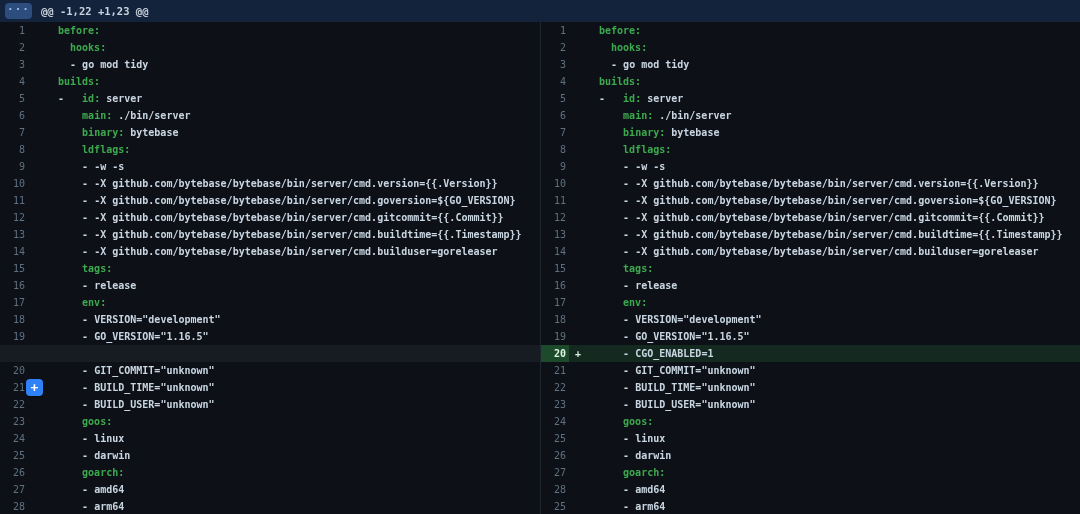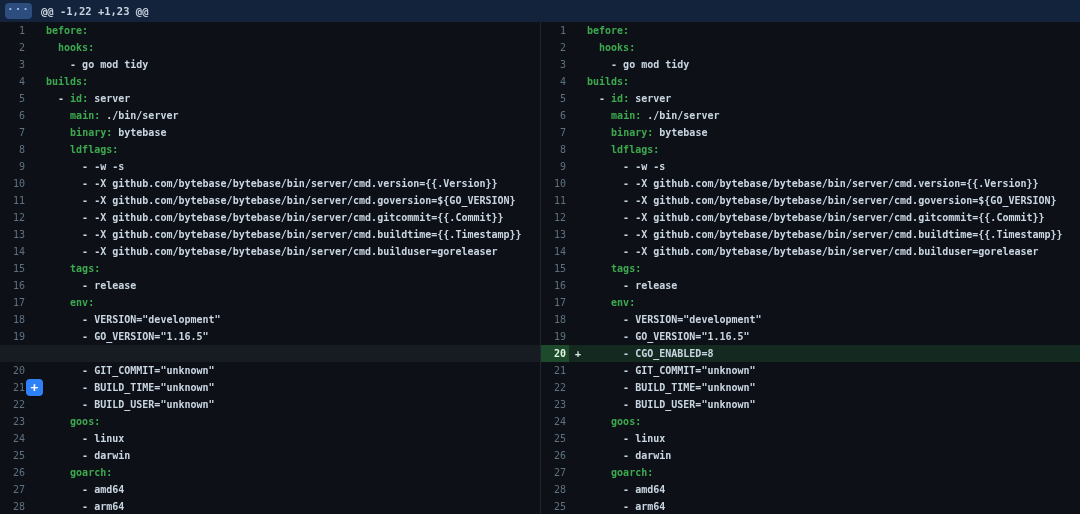--- a/index.html
+++ b/index.html
@@ -55,21 +55,21 @@
     flex: none; width: 18px; box-sizing: border-box;
     text-align: center; color: #d8eedd;
     font-size: 10px; font-weight: 600;
   }
   .code {
     flex: 1; overflow: hidden;
     white-space: pre;
     font-size: 10px; font-weight: 600;
     color: #c9d6e2;
   }
-  .tok-key { color: #3da94e; }
+  .tok-key { color: #3da94e; margin-left: 12px; }
   .tok-plain { color: #c9d6e2; }
 
   .row.added { background: #142a20; }
   .row.added .num { background: #1e4a2c; color: #dff5e4; font-weight: 600; }
   .row.spacer { background: #171b22; }
 
   
   .add-btn {
     position: absolute; left: 26px; top: 0;
     width: 17px; height: 17px;
@@ -332,21 +332,21 @@
           <div class="code"><span class="tok-plain">      - VERSION="development"</span></div>
         </div>
         <div class="row context">
           <div class="num">19</div>
           <div class="marker"></div>
           <div class="code"><span class="tok-plain">      - GO_VERSION="1.16.5"</span></div>
         </div>
         <div class="row added">
           <div class="num">20</div>
           <div class="marker">+</div>
-          <div class="code"><span class="tok-plain">      - CGO_ENABLED=8</span></div>
+          <div class="code"><span class="tok-plain">      - CGO_ENABLED=1</span></div>
         </div>
         <div class="row context">
           <div class="num">21</div>
           <div class="marker"></div>
           <div class="code"><span class="tok-plain">      - GIT_COMMIT="unknown"</span></div>
         </div>
         <div class="row context">
           <div class="num">22</div>
           <div class="marker"></div>
           <div class="code"><span class="tok-plain">      - BUILD_TIME="unknown"</span></div>

